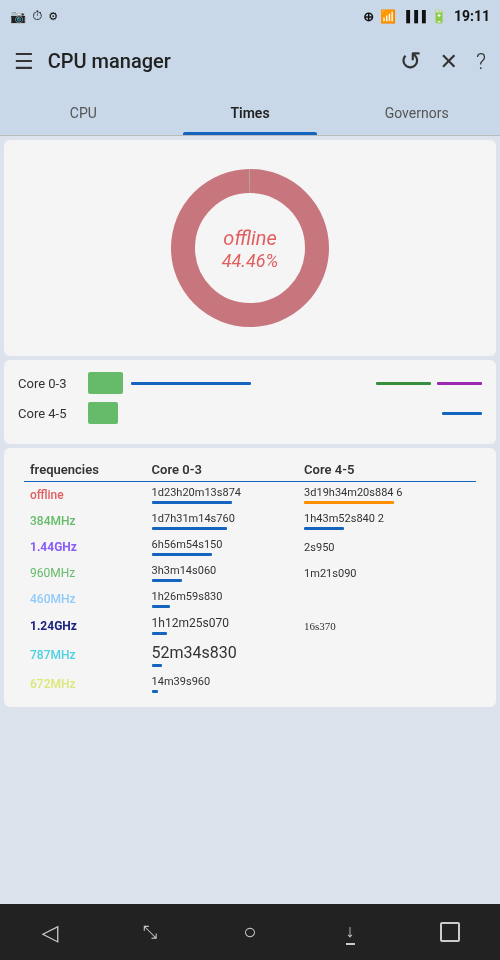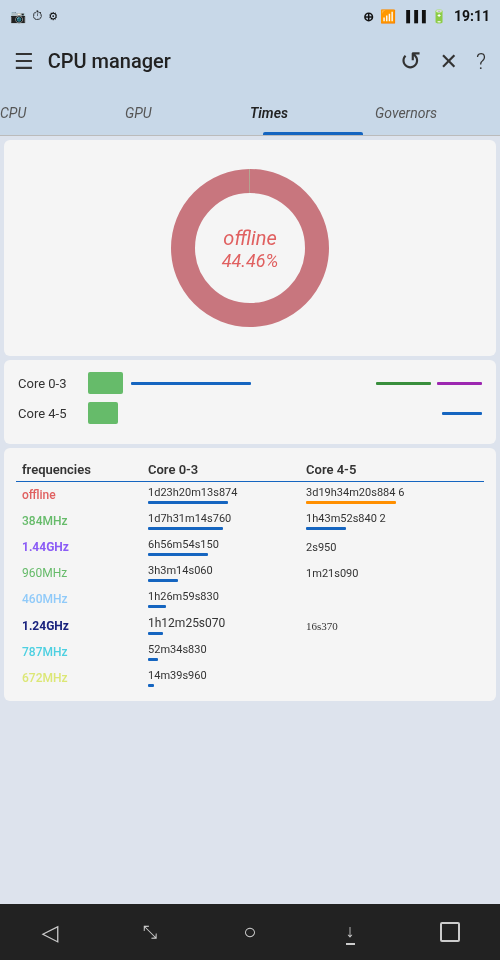--- a/index.html
+++ b/index.html
@@ -72,26 +72,26 @@
     .tab-bar {
       background: #c8d8e8;
       display: flex;
       border-bottom: 1px solid #bbb;
       height: 46px;
     }
     .tab-item {
       flex: 1;
       display: flex;
       align-items: center;
+      justify-content: center;
       font-size: 14px;
       color: #555;
       cursor: pointer;
       position: relative;
       font-weight: 400;
-      font-style: italic;
     }
     .tab-item.active {
       color: #222;
       font-weight: 600;
     }
     .tab-item.active::after {
       content: '';
       position: absolute;
       bottom: 0;
       left: 10%;
@@ -200,21 +200,21 @@
     .bar-blue-small {
       height: 3px;
       background: #1565c0;
       border-radius: 1px;
     }
 
     
     .freq-section {
       background: #f5f5f5;
       border-radius: 6px;
-      padding: 10px 12px;
+      padding: 10px 20px;
     }
     .freq-table {
       width: 100%;
       border-collapse: collapse;
     }
     .freq-table thead tr th {
       font-size: 13px;
       font-weight: 600;
       color: #333;
       padding: 4px 6px;
@@ -291,23 +291,20 @@
   <div class="top-actions">
     <div class="top-action-btn" style="font-size:26px;">↺</div>
     <div class="top-action-btn">✕</div>
     <div class="top-action-btn">?</div>
   </div>
 </div>
 
 <div class="tab-bar">
   <div class="tab-item">
     <span>CPU</span>
-  </div>
-  <div class="tab-item">
-    <span>GPU</span>
   </div>
   <div class="tab-item active">
     <span>Times</span>
   </div>
   <div class="tab-item">
     <span>Governors</span>
   </div>
 </div>
 
 <div class="main-content">
@@ -401,21 +398,21 @@
             <td></td>
           </tr>
           <tr>
             <td><span class="freq-label freq-124g">1.24GHz</span></td>
             <td style="font-size: 12px;">1h12m25s070<div class="bar-under bar-blue" style="width: 15px;"></div></td>
             <td style="font-size: 11px; font-family: Liberation Serif, serif;">16s370</td>
             <td></td>
           </tr>
           <tr>
             <td><span class="freq-label freq-787">787MHz</span></td>
-            <td style="font-size: 11px;">52m34s830<div class="bar-under bar-blue" style="width: 10px;"></div></td>
+            <td style="font-size: 16px;">52m34s830<div class="bar-under bar-blue" style="width: 10px;"></div></td>
             <td style="font-size: 11px;"></td>
             <td></td>
           </tr>
           <tr>
             <td><span class="freq-label freq-672">672MHz</span></td>
             <td style="font-size: 11px;">14m39s960<div class="bar-under bar-blue" style="width: 6px;"></div></td>
             <td style="font-size: 11px;"></td>
             <td></td>
           </tr>
         </tbody>

